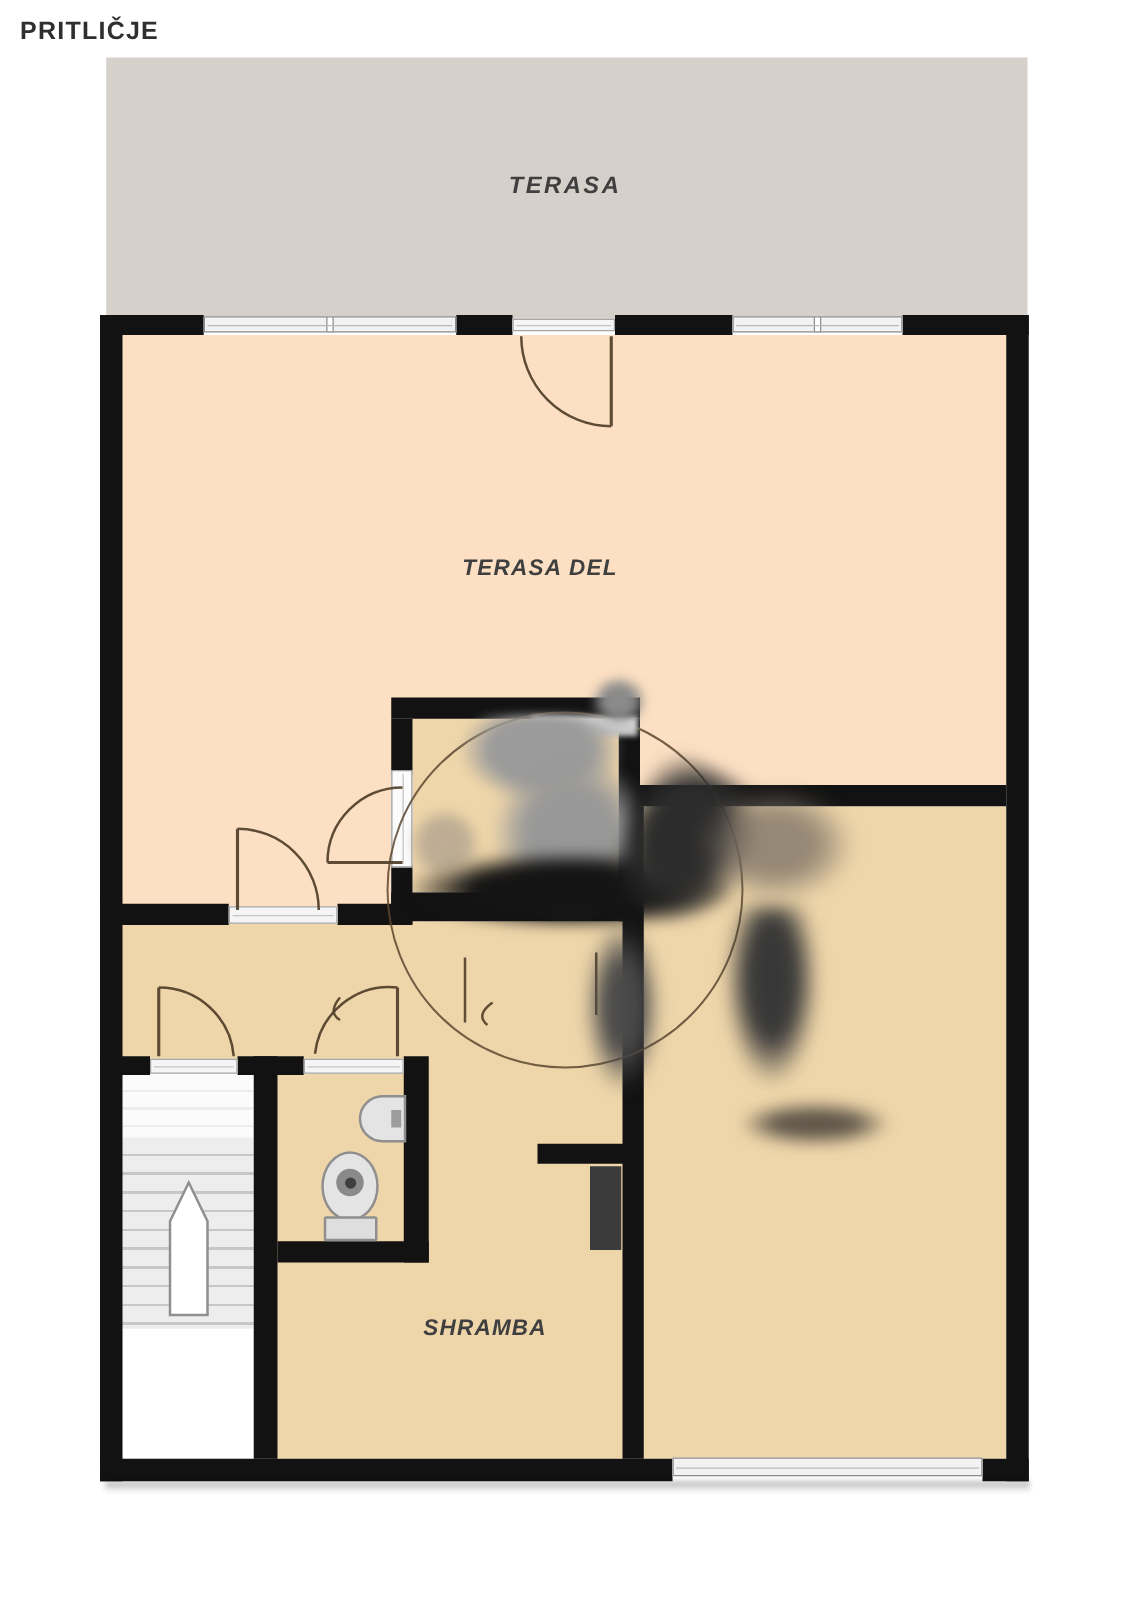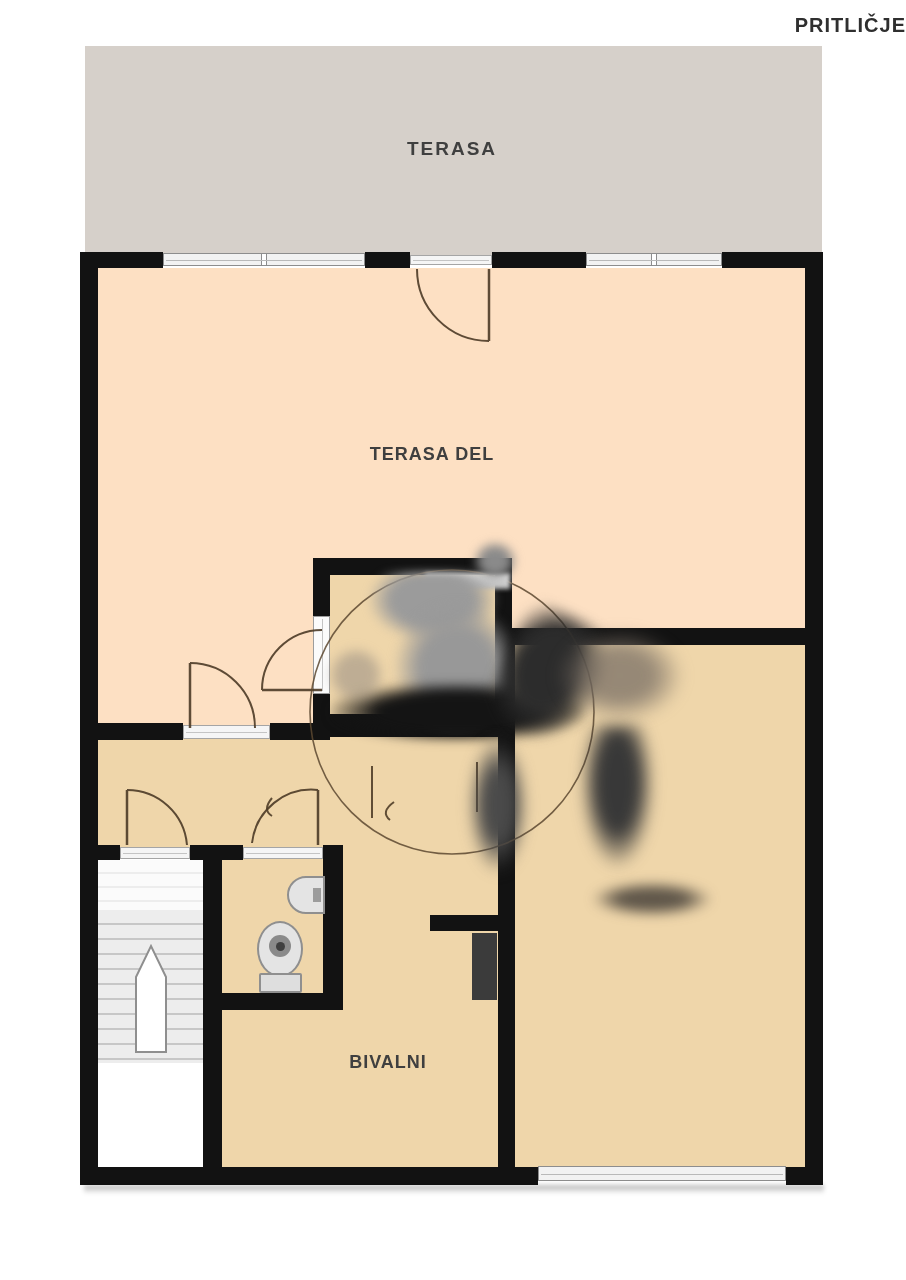--- a/index.html
+++ b/index.html
@@ -11,22 +11,22 @@
   .abs { position:absolute; }
   .w { position:absolute; background:var(--wall,#121212); }
   .floor { position:absolute; }
   .win { position:absolute; background:var(--glass,#f2f2f2); border:1px solid #8d8d8d; }
   .win::after { content:""; position:absolute; left:2px; right:2px; top:50%; height:1px; background:#b9b9b9; }
   .win .mull { position:absolute; left:50%; top:-1px; bottom:-1px; width:6px; margin-left:-3px; background:#ffffff; border:1px solid #8d8d8d; }
   .sill { position:absolute; background:#f5f5f5; border:1px solid #a5a5a5; }
   .sill::after { content:""; position:absolute; left:2px; right:2px; top:50%; height:1px; background:#c4c4c4; }
   .sill-v { position:absolute; background:#fbfbfb; border:1px solid #9d9d9d; }
   .sill-v::after { content:""; position:absolute; top:2px; bottom:2px; left:50%; width:1px; background:#c4c4c4; }
-  .room-label { position:absolute; font-weight:700; color:var(--label,#3f3f3f); letter-spacing:2px; text-align:center; }
-  .title { position:absolute; left:5px; right:0; top:14px; text-align:right; font-size:20px; font-weight:700; letter-spacing:1px; color:#2f2f2f; }
+  .room-label { position:absolute; font-weight:700; color:var(--label,#3f3f3f); letter-spacing:2px; text-align:center;font-style:italic; }
+  .title { position:absolute; left:16px; right:0; top:14px; text-align:left; font-size:20px; font-weight:700; letter-spacing:1px; color:#2f2f2f; }
   .sm { position:absolute; pointer-events:none; }
   svg.overlay { position:absolute; left:0; top:0; pointer-events:none; }
   .stairs { position:absolute; left:97px; top:858px; width:106px; height:309px; background:#ffffff; }
   .treads-faint { position:absolute; left:0; top:2px; width:106px; height:50px;
     background:repeating-linear-gradient(to bottom,#fbfbfb 0 12px,#ededed 12px 14px); }
   .treads { position:absolute; left:0; top:52px; width:106px; height:153px;
     background:repeating-linear-gradient(to bottom,#ededed 0 13px,#c7c7c7 13px 15px); }
   .fix { position:absolute; background:#e4e4e4; border:2px solid #8f8f8f; }
   .shadow-b { position:absolute; left:84px; top:1185px; width:740px; height:9px;
     background:linear-gradient(rgba(0,0,0,.30),rgba(0,0,0,0)); filter:blur(2px); }
@@ -129,15 +129,15 @@
   <div class="sm" style="left:580px; top:725px; width:75px; height:145px; background:radial-gradient(ellipse at 50% 40%, #383838 0 38%, rgba(56,56,56,0) 70%); filter:blur(7px);"></div>
   <div class="sm" style="left:468px; top:735px; width:60px; height:140px; background:radial-gradient(ellipse, #4a4a4a 0 35%, rgba(74,74,74,0) 70%); filter:blur(7px);"></div>
   <div class="sm" style="left:592px; top:882px; width:120px; height:34px; background:radial-gradient(ellipse, rgba(60,55,50,0.8) 0 40%, rgba(60,55,50,0) 72%); filter:blur(6px);"></div>
   <div class="sm" style="left:472px; top:540px; width:46px; height:42px; background:radial-gradient(ellipse, #8a8a8a 0 40%, rgba(138,138,138,0) 70%); filter:blur(4px);"></div>
   <div class="sm" style="left:326px; top:645px; width:60px; height:60px; background:radial-gradient(ellipse, rgba(150,140,130,0.55) 0 40%, rgba(150,140,130,0) 70%); filter:blur(4px);"></div>
 
   <div class="shadow-b"></div>
 
   <div class="room-label" style="left:352px; top:138px; width:200px; font-size:19px;">TERASA</div>
   <div class="room-label" style="left:332px; top:444px; width:200px; font-size:18px; letter-spacing:1px;">TERASA DEL</div>
-  <div class="room-label" style="left:288px; top:1052px; width:200px; font-size:18px; letter-spacing:1px;">BIVALNI</div>
+  <div class="room-label" style="left:288px; top:1052px; width:200px; font-size:18px; letter-spacing:1px;">SHRAMBA</div>
 
 </div>
 
 </body></html>

